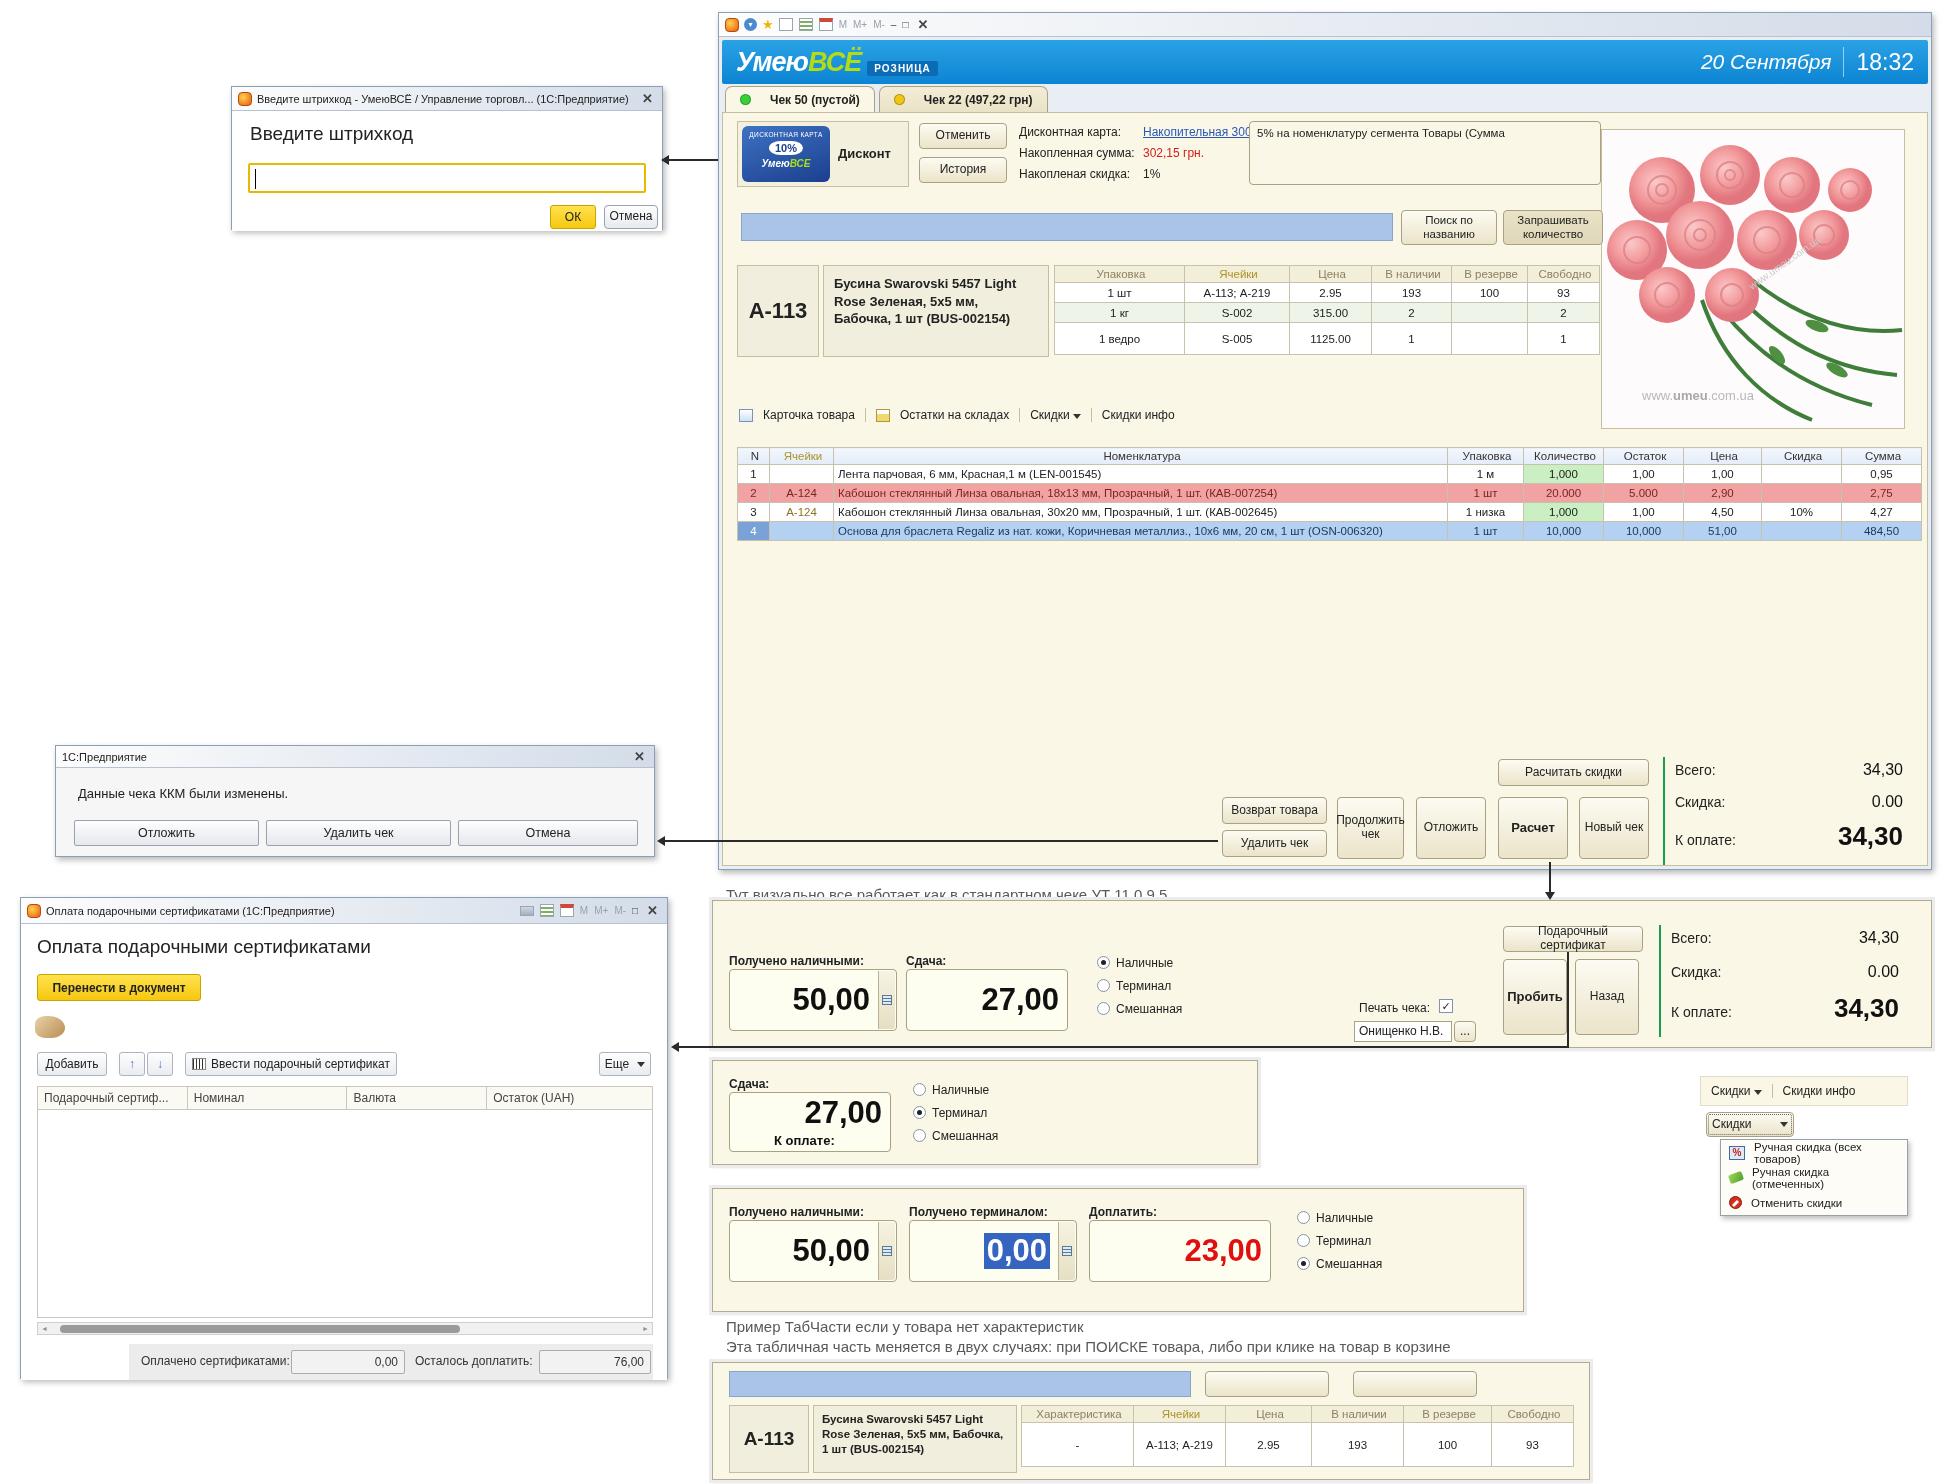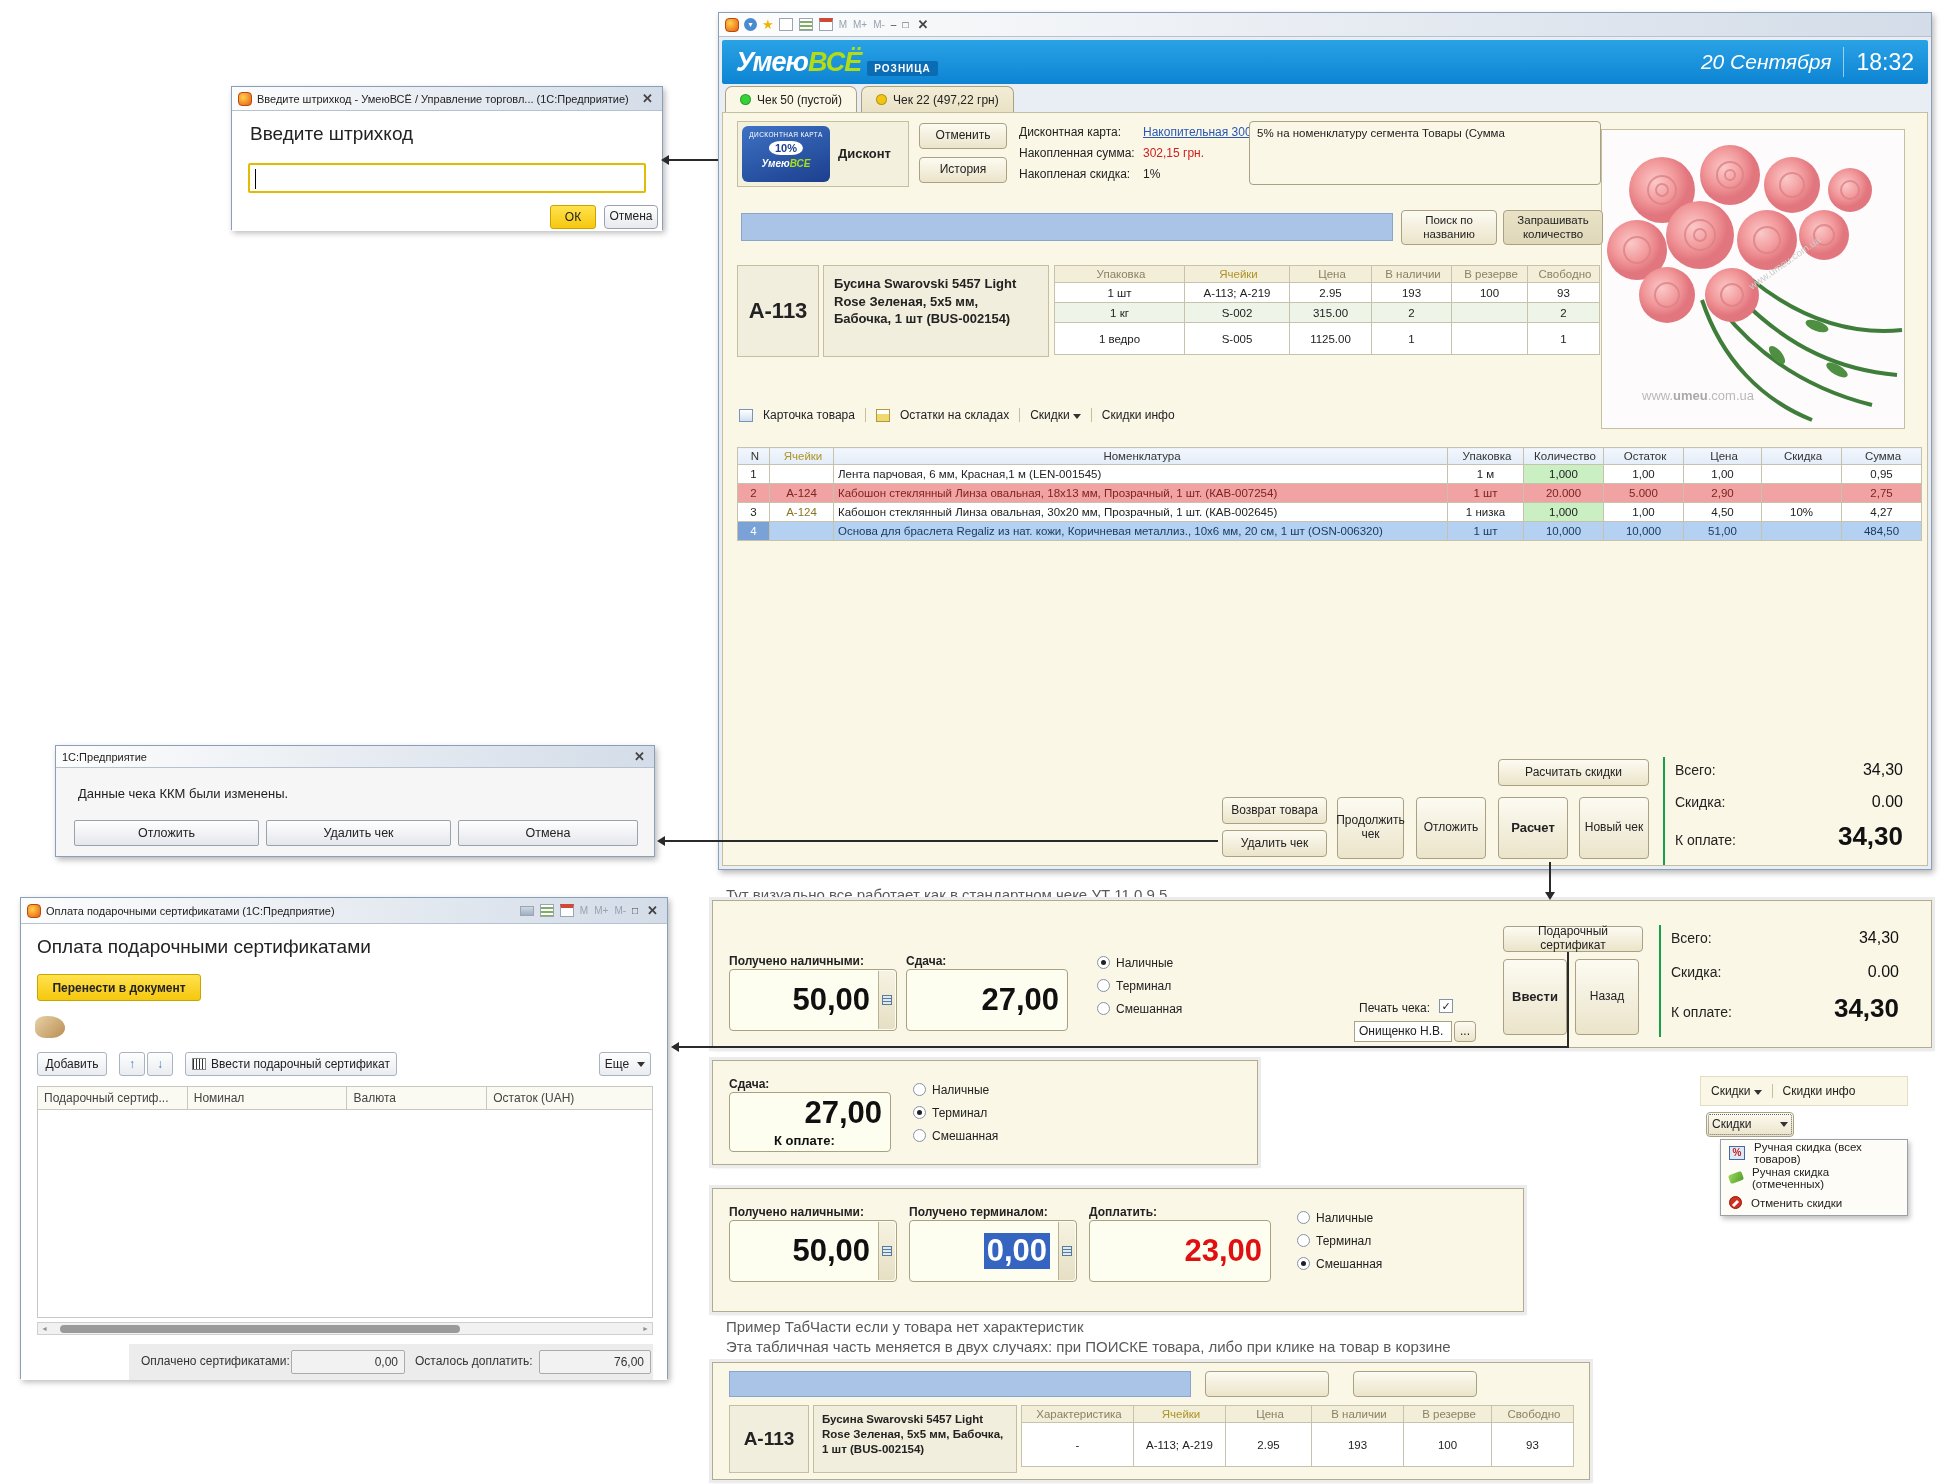--- a/index.html
+++ b/index.html
@@ -33,21 +33,21 @@
   #mainwin{left:718px;top:12px;width:1214px;height:858px;background:#e9eef5;}
   .bluehead{position:absolute;left:3px;right:3px;top:27px;height:44px;background:linear-gradient(#2aa2e6,#0d84d2);border-radius:2px;display:flex;align-items:center;padding:0 14px;}
   .logo1{font-style:italic;font-weight:bold;font-size:27px;color:#fff;letter-spacing:-1px;}
   .logo2{font-style:italic;font-weight:bold;font-size:27px;color:#b2dc14;letter-spacing:-1px;}
   .logobadge{margin-left:6px;margin-top:12px;background:#0a6cb4;color:#fff;font-size:10px;font-weight:bold;padding:2px 7px;border-radius:2px;letter-spacing:1px;}
   .hdate{margin-left:auto;display:flex;align-items:center;gap:12px;color:#fff;}
   .hdate .d{font-style:italic;font-size:21px;}
   .hdate .sep{width:1px;height:30px;background:rgba(255,255,255,.55);}
   .hdate .t{font-size:23px;}
   .tabbar{position:absolute;left:6px;top:73px;height:26px;display:flex;gap:4px;}
-  .tab{display:flex;align-items:center;gap:6px;padding:0 14px;border:1px solid #aaa184;border-bottom:none;border-radius:7px 7px 0 0;background:linear-gradient(#f3edd6,#e9e2c6);font-size:12px;}
+  .tab{display:flex;align-items:center;gap:19px;padding:0 14px;border:1px solid #aaa184;border-bottom:none;border-radius:7px 7px 0 0;background:linear-gradient(#f3edd6,#e9e2c6);font-size:12px;font-weight:bold;}
   .tab.active{background:#faf7e6;}
   .tabdot{width:11px;height:11px;border-radius:50%;border:1px solid rgba(0,0,0,.25);}
   .content{position:absolute;left:3px;right:3px;top:99px;bottom:3px;background:#faf7e6;border:1px solid #c6bf9f;}
   .notebox{border:1px solid #aaa184;border-radius:4px;font-size:11.5px;padding:5px 7px;color:#222;background:#faf7e6;}
   .linkrow{display:flex;align-items:center;gap:10px;font-size:12px;color:#222;}
   .linkrow .vsep{width:1px;height:14px;background:#c6bf9f;}
   .dicon{width:14px;height:13px;border:1px solid #7b94b5;background:linear-gradient(#fff,#cfe0f2);}
   .dicon.y{border-color:#b09a3a;background:linear-gradient(#fff 40%,#f0d870 40%);}
   .caret{display:inline-block;width:0;height:0;border-left:4px solid transparent;border-right:4px solid transparent;border-top:5px solid #333;margin-left:3px;}
   table.tbl{border-collapse:collapse;table-layout:fixed;background:#fff;}
@@ -481,21 +481,21 @@
       <div class="radio-row">
         <span class="radio"></span>
         <span>Терминал</span>
       </div>
       <div class="radio-row">
         <span class="radio"></span>
         <span>Смешанная</span>
       </div>
     </div>
   <div class="btn abs" style="left:790px;top:25px;width:140px;height:26px;">Подарочный сертификат</div>
-  <div class="btn bold abs" style="left:790px;top:58px;width:64px;height:76px;font-size:13px;">Ввести</div>
+  <div class="btn bold abs" style="left:790px;top:58px;width:64px;height:76px;font-size:13px;">Пробить</div>
   <div class="btn abs" style="left:862px;top:58px;width:64px;height:76px;">Назад</div>
   <div class="abs" style="left:646px;top:100px;font-size:12px;">Печать чека:</div>
   <div class="chk abs" style="left:726px;top:98px;">✓</div>
   <div class="abs" style="left:641px;top:120px;width:98px;height:21px;background:#fff;border:1px solid #a9a183;font-size:12px;padding:2px 4px;">Онищенко Н.В.</div>
   <div class="btn abs" style="left:741px;top:120px;width:22px;height:21px;">...</div>
   <div class="greenline" style="left:946px;top:24px;height:112px;"></div>
   <div class="totline" style="left:958px;top:28px;width:228px;">
       <span class="totlbl">Всего:</span>
       <span class="totval">34,30</span>
     </div>

